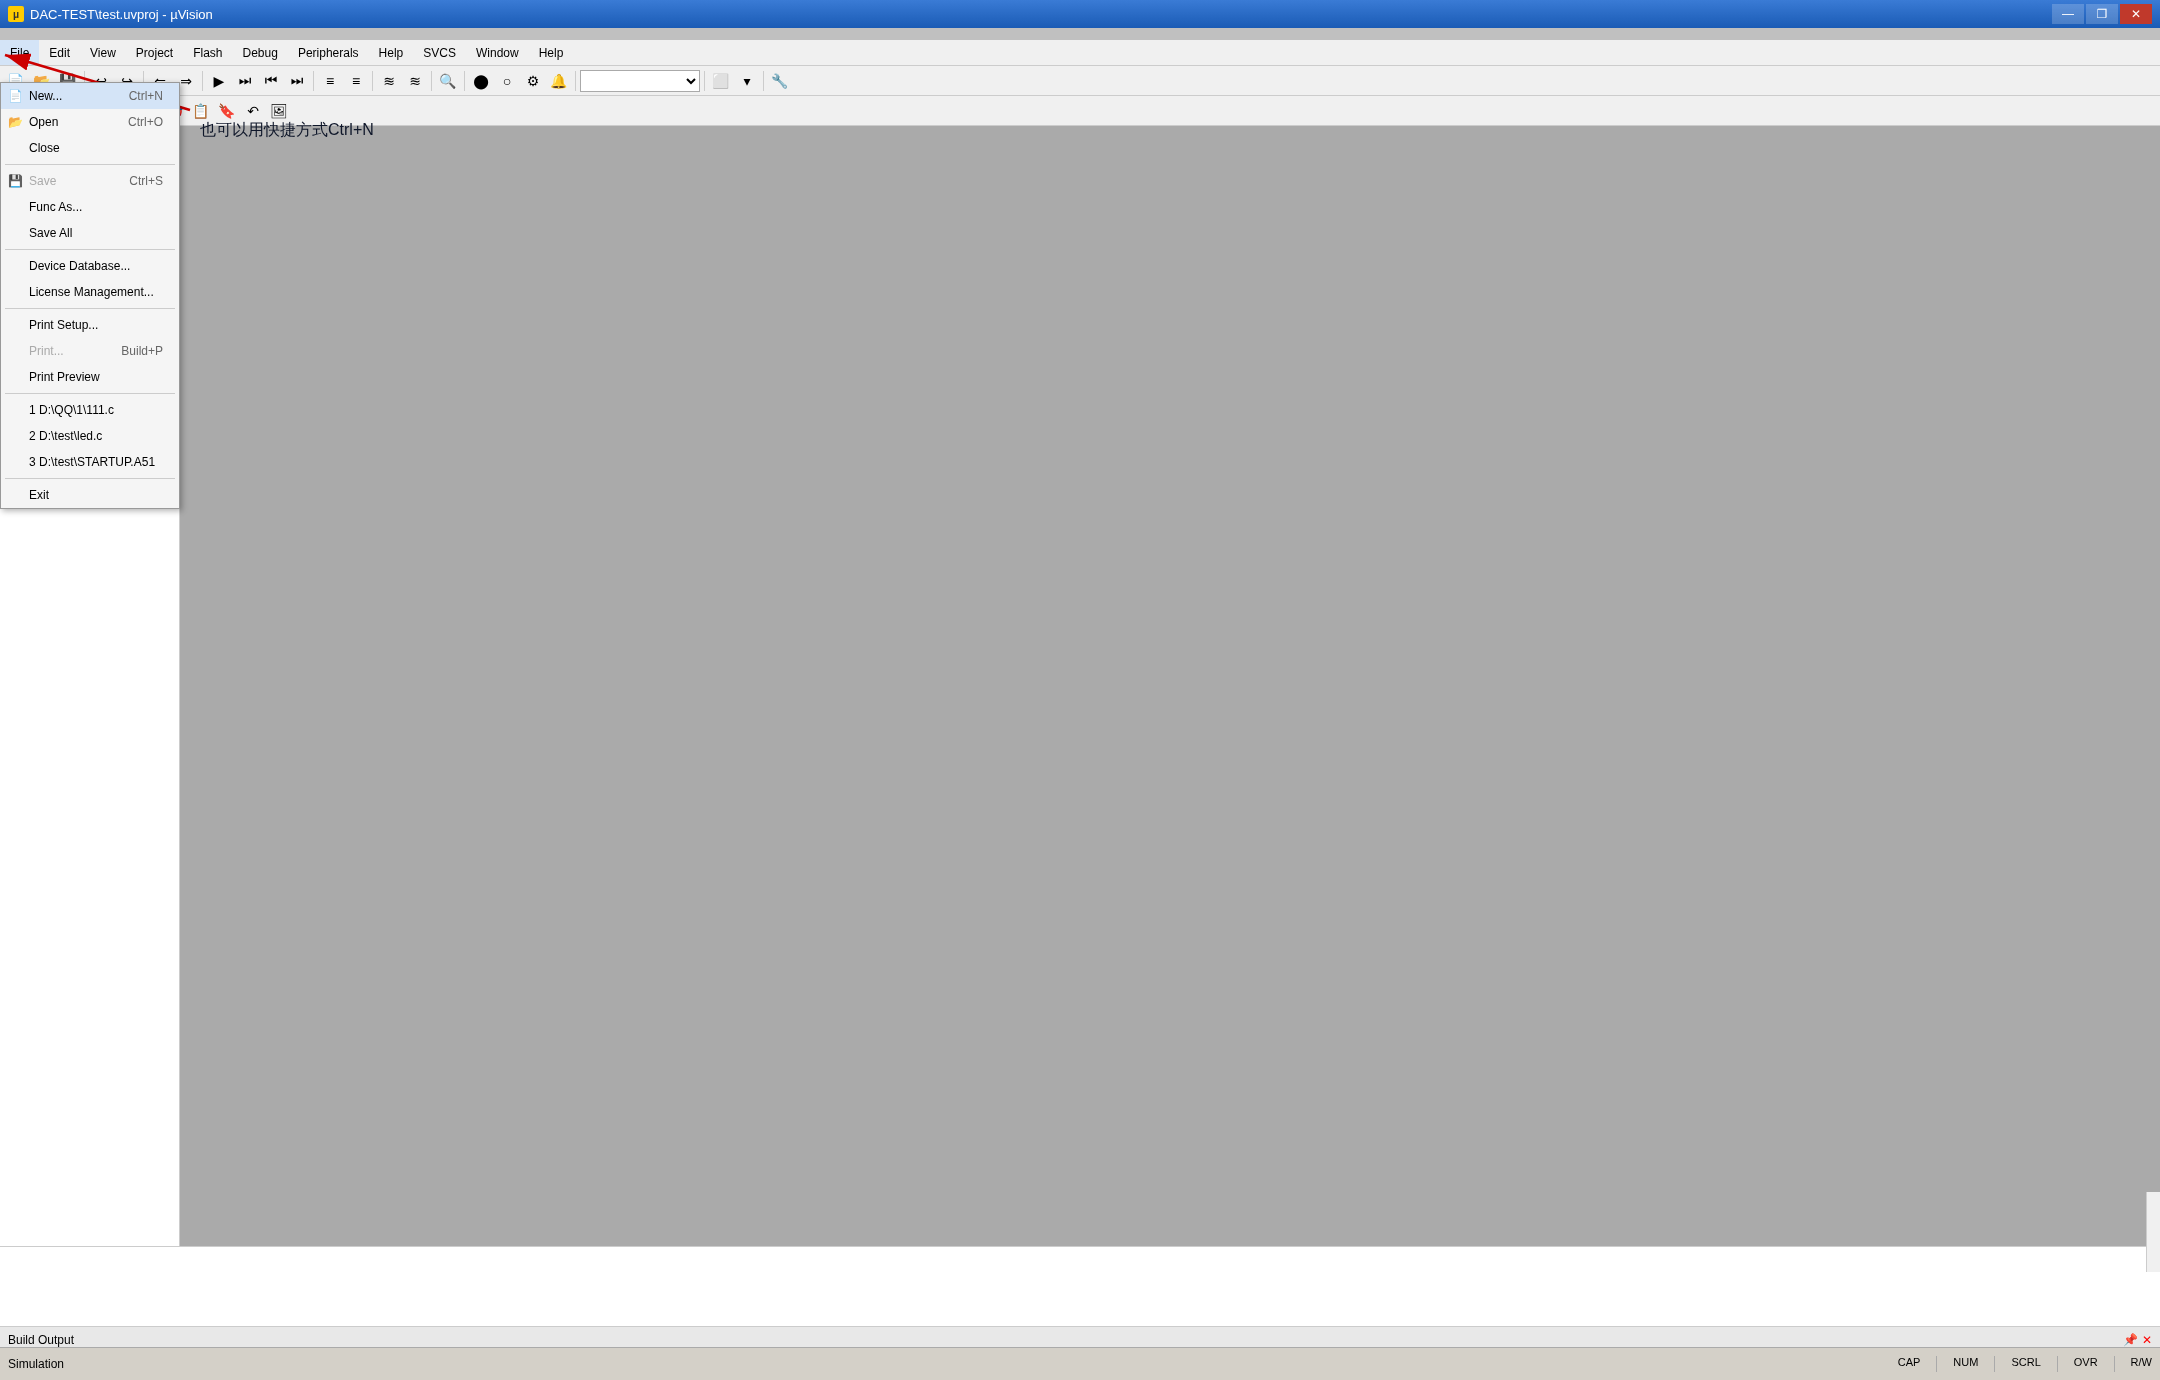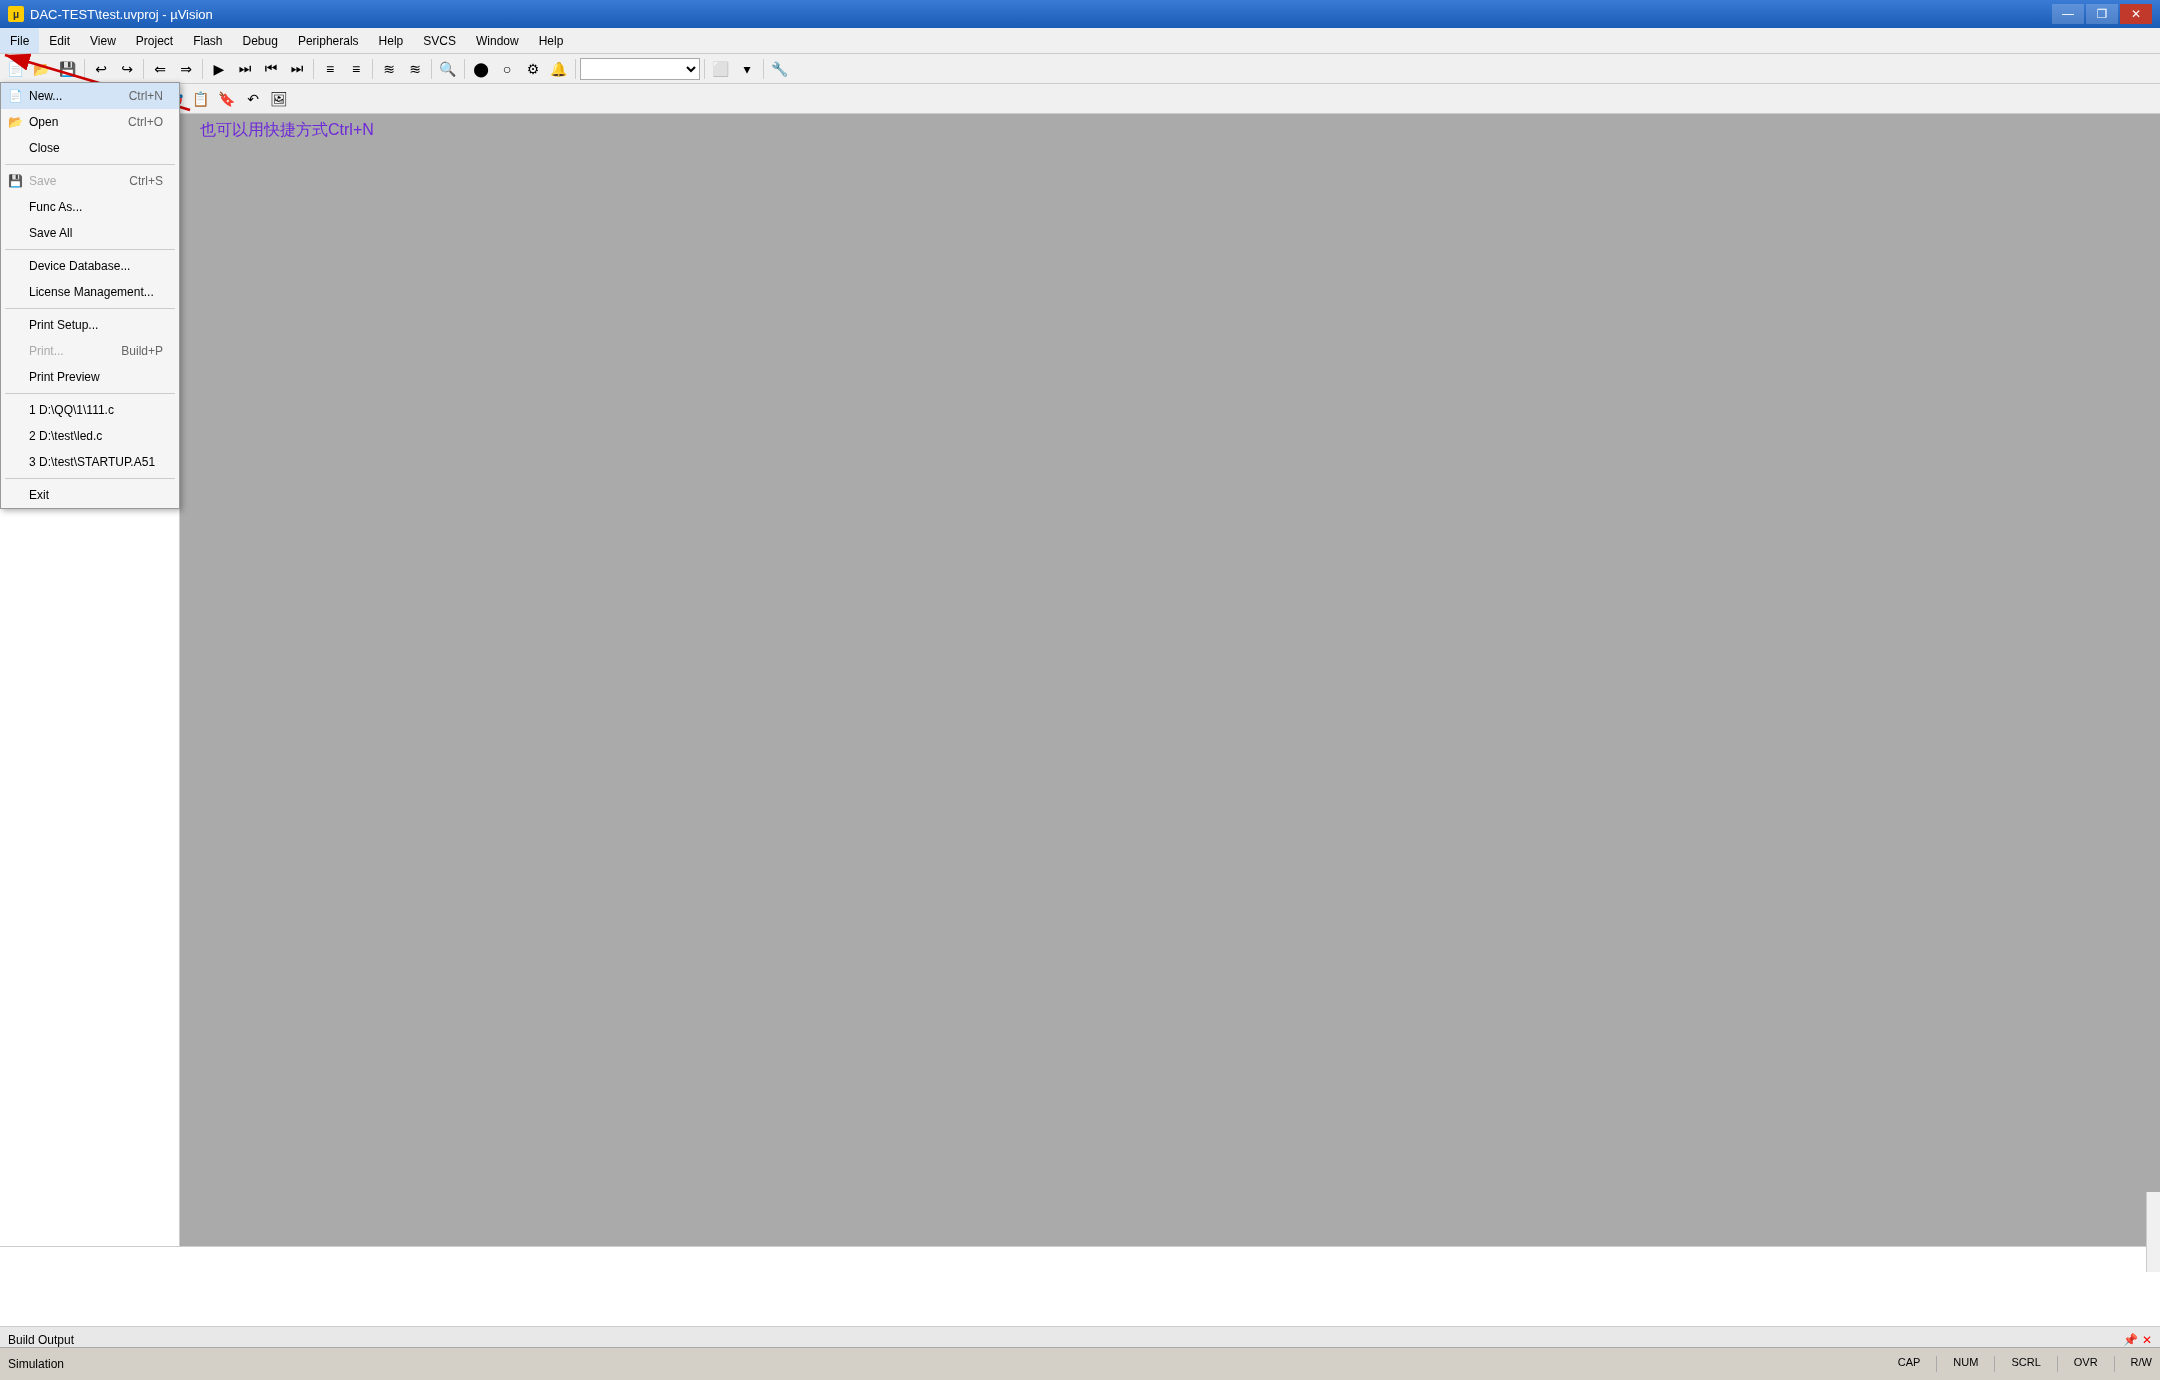--- a/index.html
+++ b/index.html
@@ -61,20 +61,21 @@
     }
     #close-btn { background: #c0392b; }
 
     
     #menu-bar {
       background: #f0f0f0;
       height: 26px;
       display: flex;
       align-items: center;
       border-bottom: 1px solid #ccc;
+      margin-top: 12px;
     }
     .menu-item {
       padding: 4px 10px;
       cursor: pointer;
       height: 100%;
       display: flex;
       align-items: center;
       font-size: 12px;
     }
     .menu-item.active { background: #d4e4f7; }
@@ -472,14 +473,14 @@
 
 <div id="annotation-container">
   <svg width="400" height="120" style="overflow:visible;">
     <line x1="0" y1="0" x2="-185" y2="-55" stroke="#cc0000" stroke-width="2.5" marker-end="url(#arrowhead)"></line>
     <defs>
       <marker id="arrowhead" markerWidth="10" markerHeight="7" refX="10" refY="3.5" orient="auto">
         <polygon points="0 0, 10 3.5, 0 7" fill="#cc0000"></polygon>
       </marker>
     </defs>
   </svg>
-  <span style="color:#6d28d9;font-size:16px;font-family:sans-serif;position:absolute;top:10px;left:10px;white-space:nowrap;">也可以用快捷方式Ctrl+N</span>
+  <span style="color:#0f172a;font-size:16px;font-family:sans-serif;position:absolute;top:10px;left:10px;white-space:nowrap;">也可以用快捷方式Ctrl+N</span>
 </div>
 
 </body></html>

